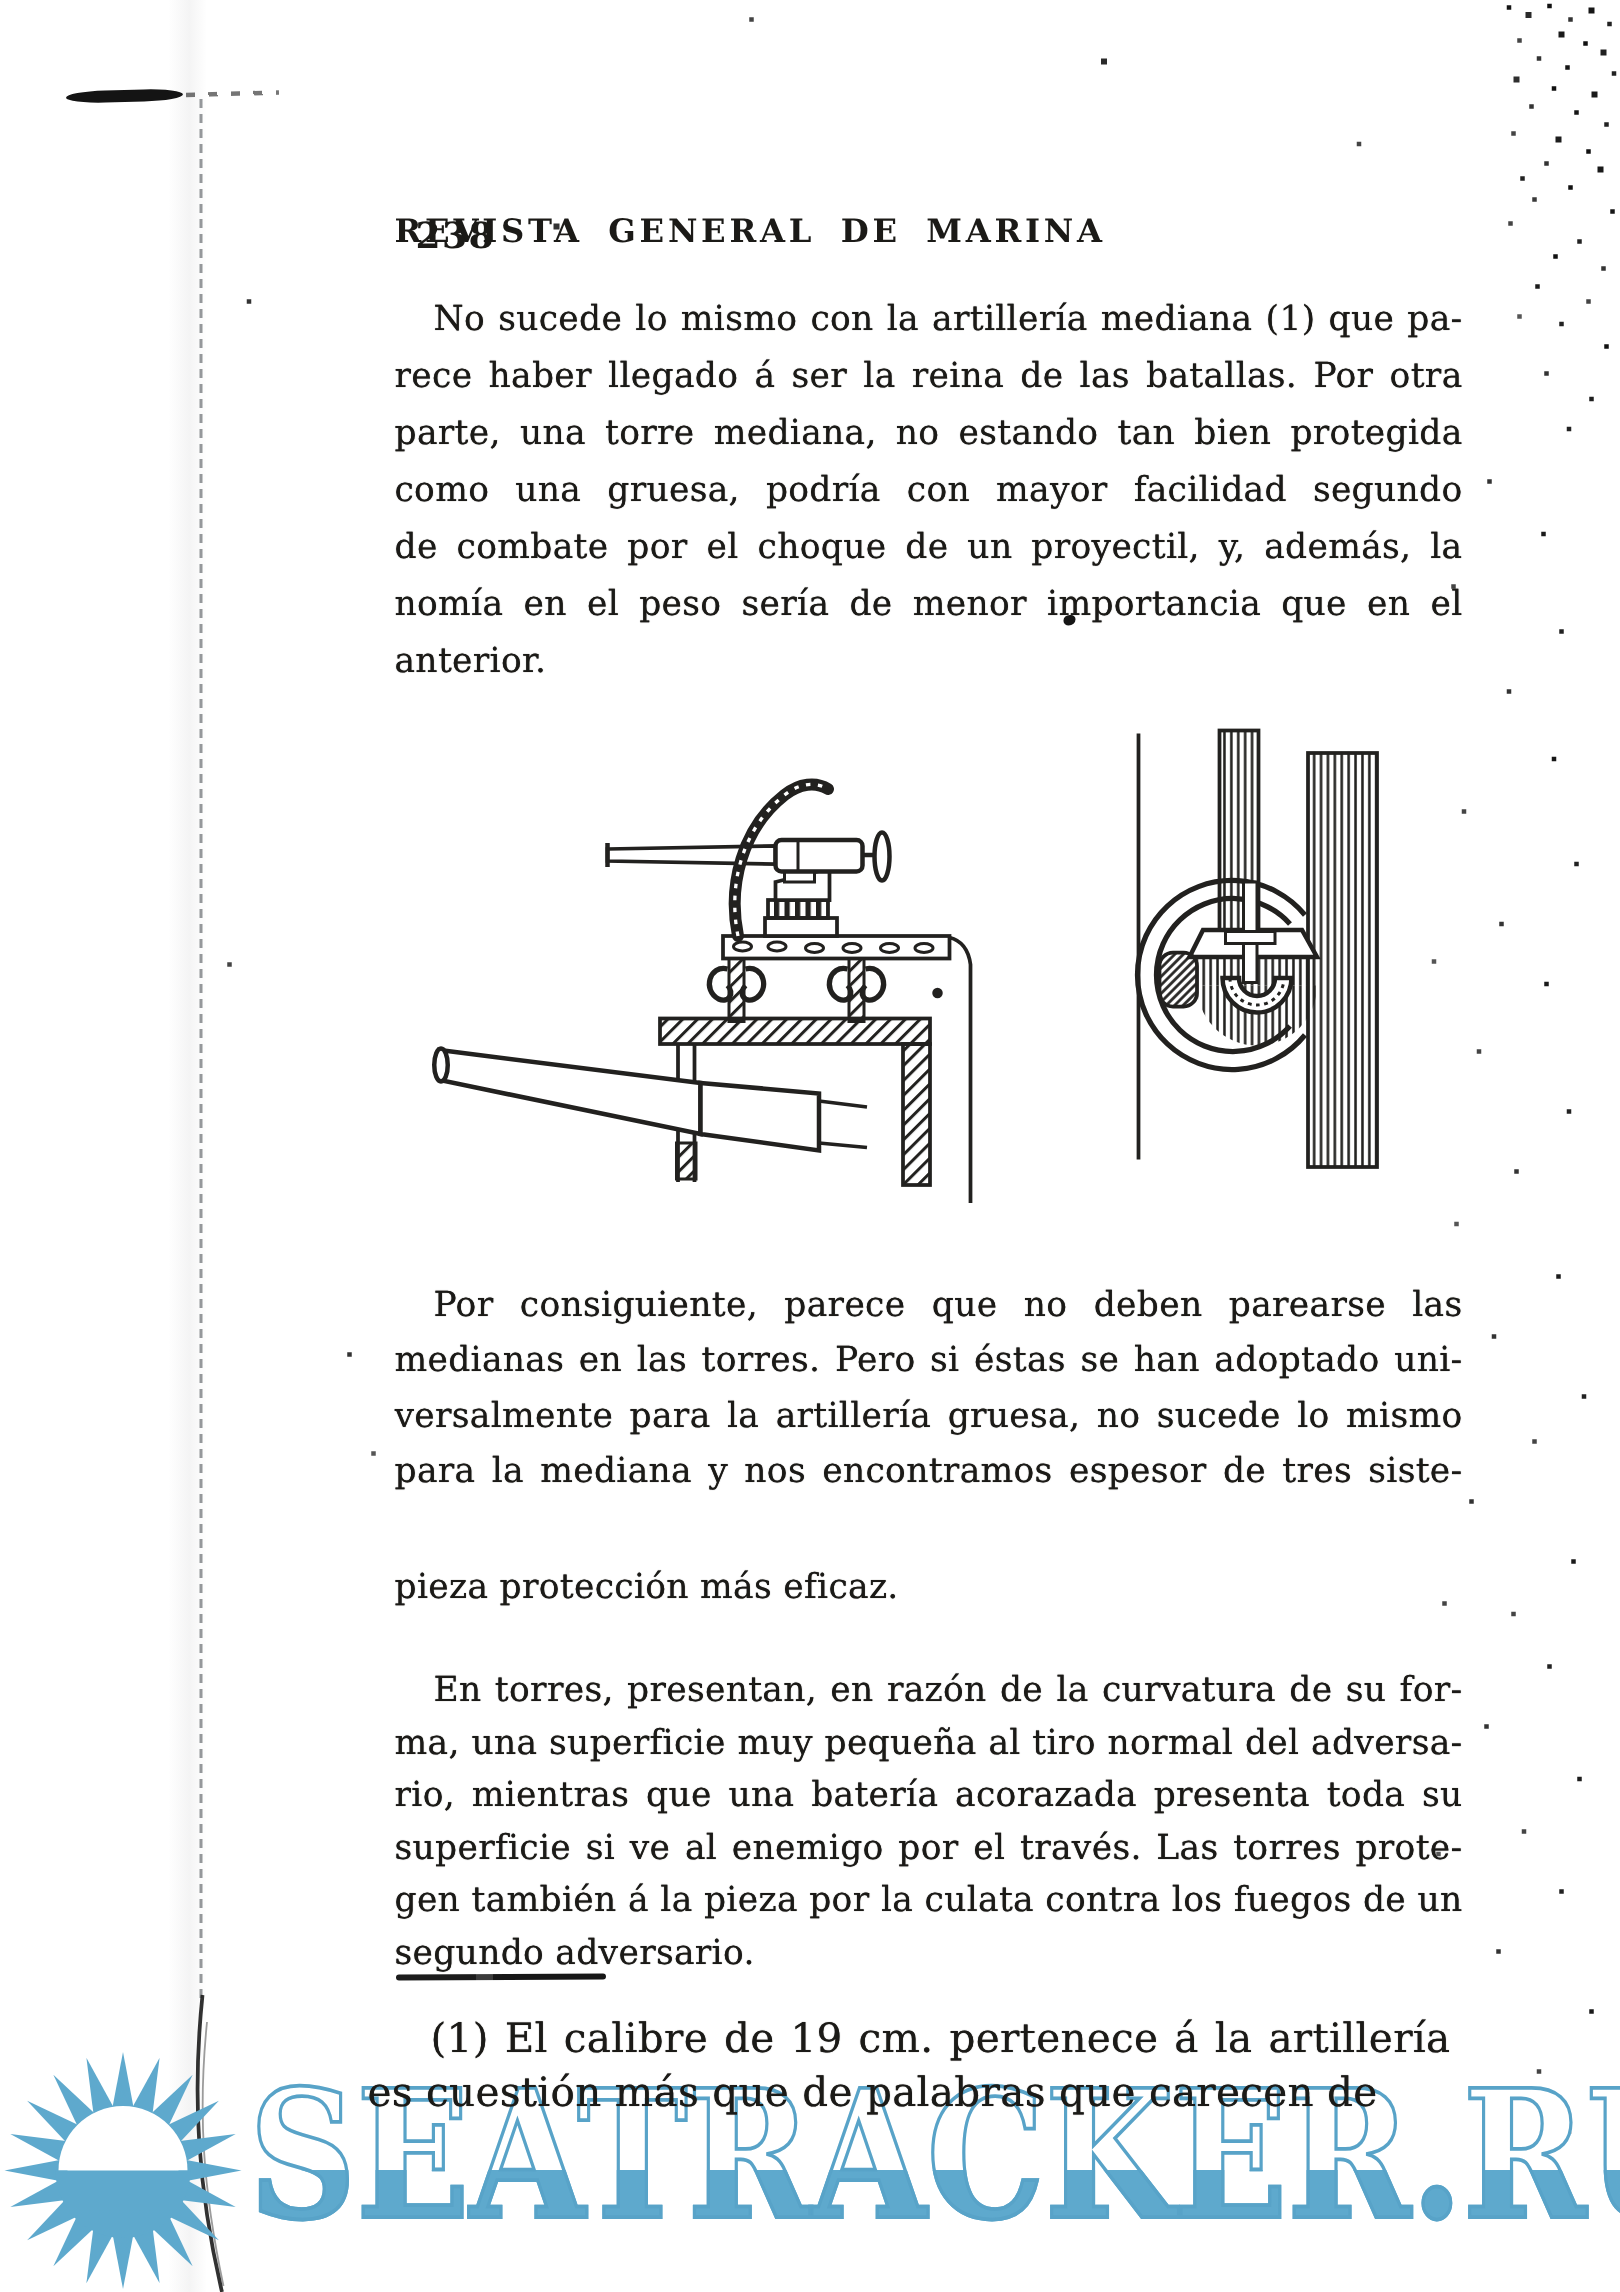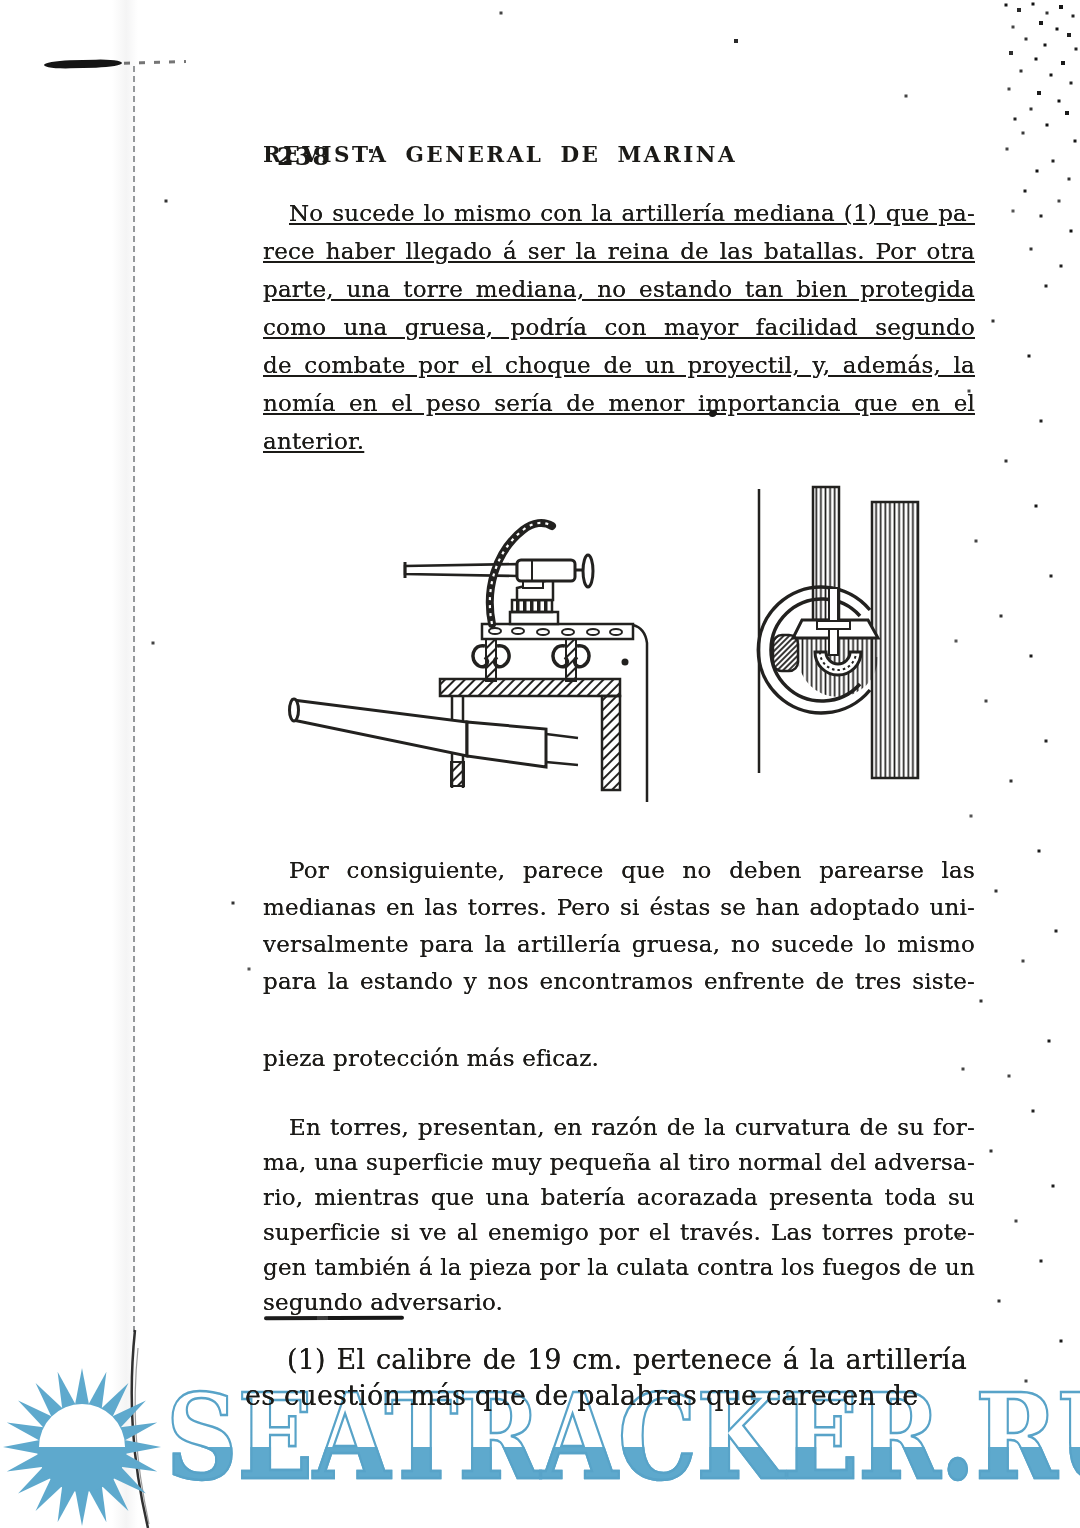--- a/index.html
+++ b/index.html
@@ -46,21 +46,21 @@
     border-radius:55% 40% 60% 45%;z-index:1;}
   
   .header-row{position:absolute;left:263px;top:142px;width:712px;z-index:4;}
   .folio{position:absolute;left:14px;top:0;font-size:24px;font-weight:bold;letter-spacing:1px;}
   .running-title{display:block;font-size:21.5px;font-weight:bold;
     letter-spacing:2.5px;word-spacing:7px;}
   .para{position:absolute;left:263px;width:712px;z-index:4;}
   .ln{display:block;white-space:normal;overflow:hidden;letter-spacing:.2px;
     text-shadow:0 0 .5px rgba(20,18,14,.9);}
   .para .ln{font-size:23px;}
-  .p1{top:194px;text-decoration:underline;} .p1 .ln{height:38px;line-height:38px;}
+  .p1{top:194px;} .p1 .ln{height:38px;line-height:38px;}
   .p2{top:852px;} .p2 .ln{height:37px;line-height:37px;}
   .p3{top:1040px;} .p3 .ln{height:37px;line-height:37px;}
   .p4{top:1110px;} .p4 .ln{height:35px;line-height:35px;}
   .j{text-align:justify;}
   .j::after{content:"";display:inline-block;width:100%;height:0;}
   .f{text-indent:26px;}
   .fn-sep{position:absolute;left:264px;top:1316px;width:140px;height:4px;z-index:4;
     background:linear-gradient(90deg,#1c1c1c 0 38%,#3b3b3b 38% 46%,#171717 46% 100%);
     border-radius:2px;transform:rotate(-.3deg);}
   .footnote{position:absolute;left:245px;top:1342px;width:722px;z-index:5;}
@@ -206,21 +206,21 @@
       <path d="M 75,177 A 18 18 0 0 0 111,177" stroke-dasharray="2.5 3" stroke-width="2"></path>
 
       <rect x="28" y="160" width="25" height="36" rx="9" fill="url(#dotR)" stroke-width="2.5"></rect>
     </g>
   </svg>
 
   <div class="para p2">
     <span class="ln j f">Por consiguiente, parece que no deben parearse las piezas</span>
     <span class="ln j">medianas en las torres. Pero si éstas se han adoptado uni-</span>
     <span class="ln j">versalmente para la artillería gruesa, no sucede lo mismo</span>
-    <span class="ln j">para la estando y nos encontramos enfrente de tres siste-</span>
+    <span class="ln j">para la mediana y nos encontramos espesor de tres siste-</span>
   </div>
 
   <div class="para p3">
     <span class="ln">pieza protección más eficaz.</span>
   </div>
 
   <div class="para p4">
     <span class="ln j f">En torres, presentan, en razón de la curvatura de su for-</span>
     <span class="ln j">ma, una superficie muy pequeña al tiro normal del adversa-</span>
     <span class="ln j">rio, mientras que una batería acorazada presenta toda su</span>

